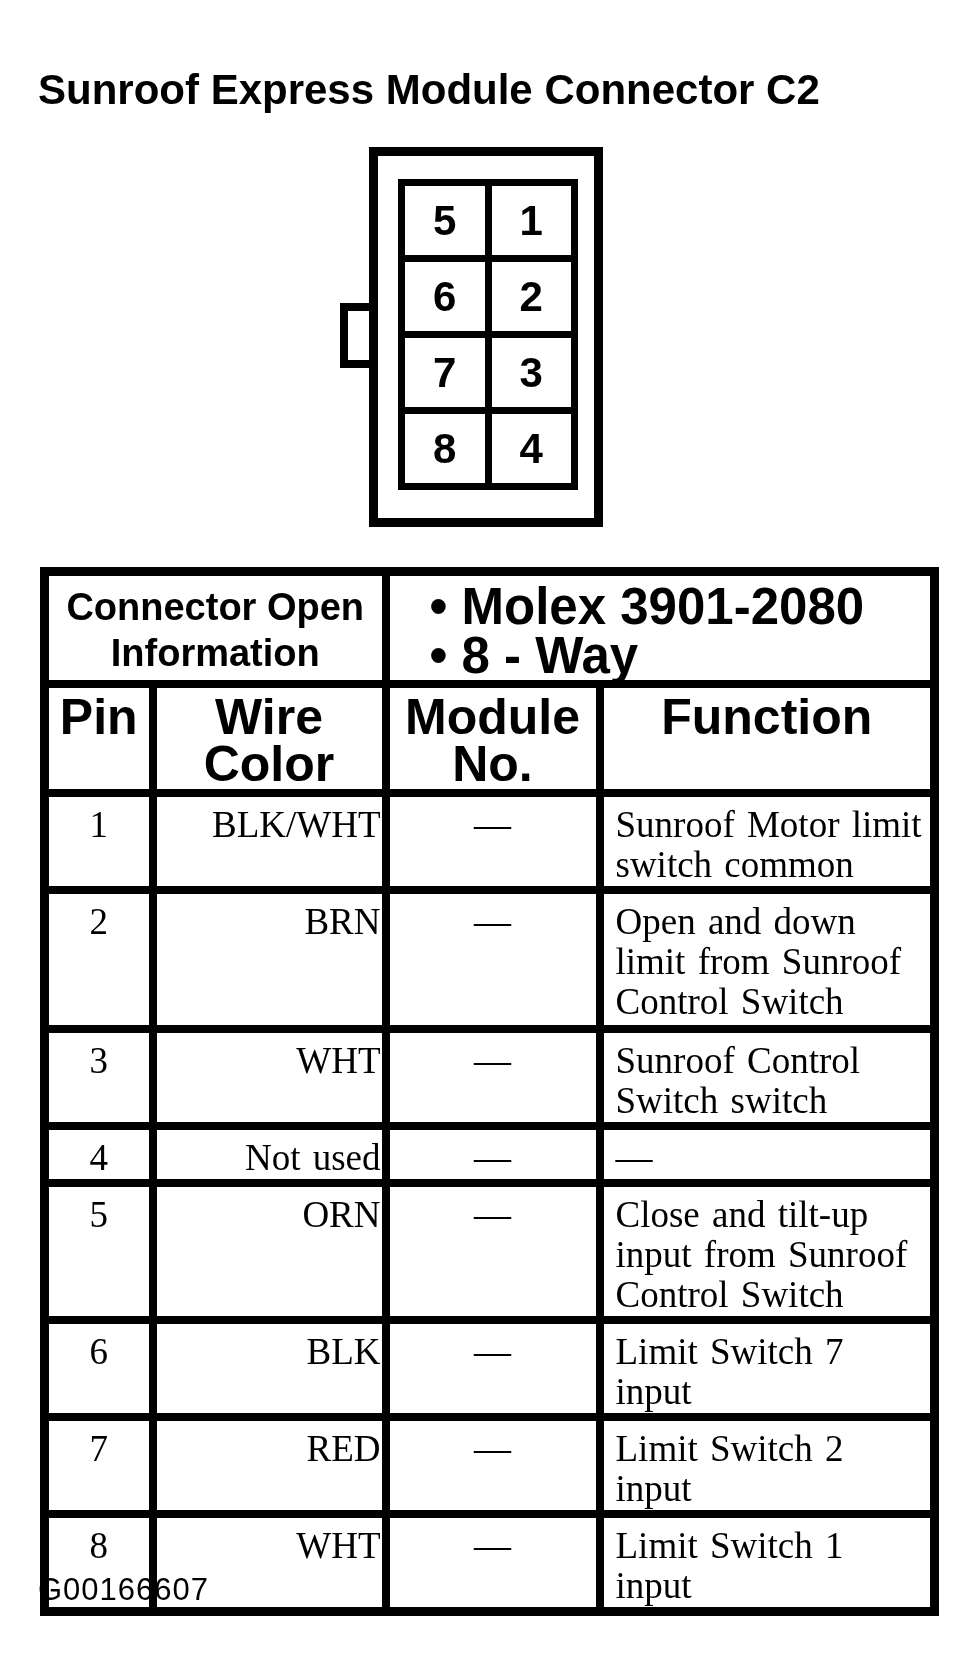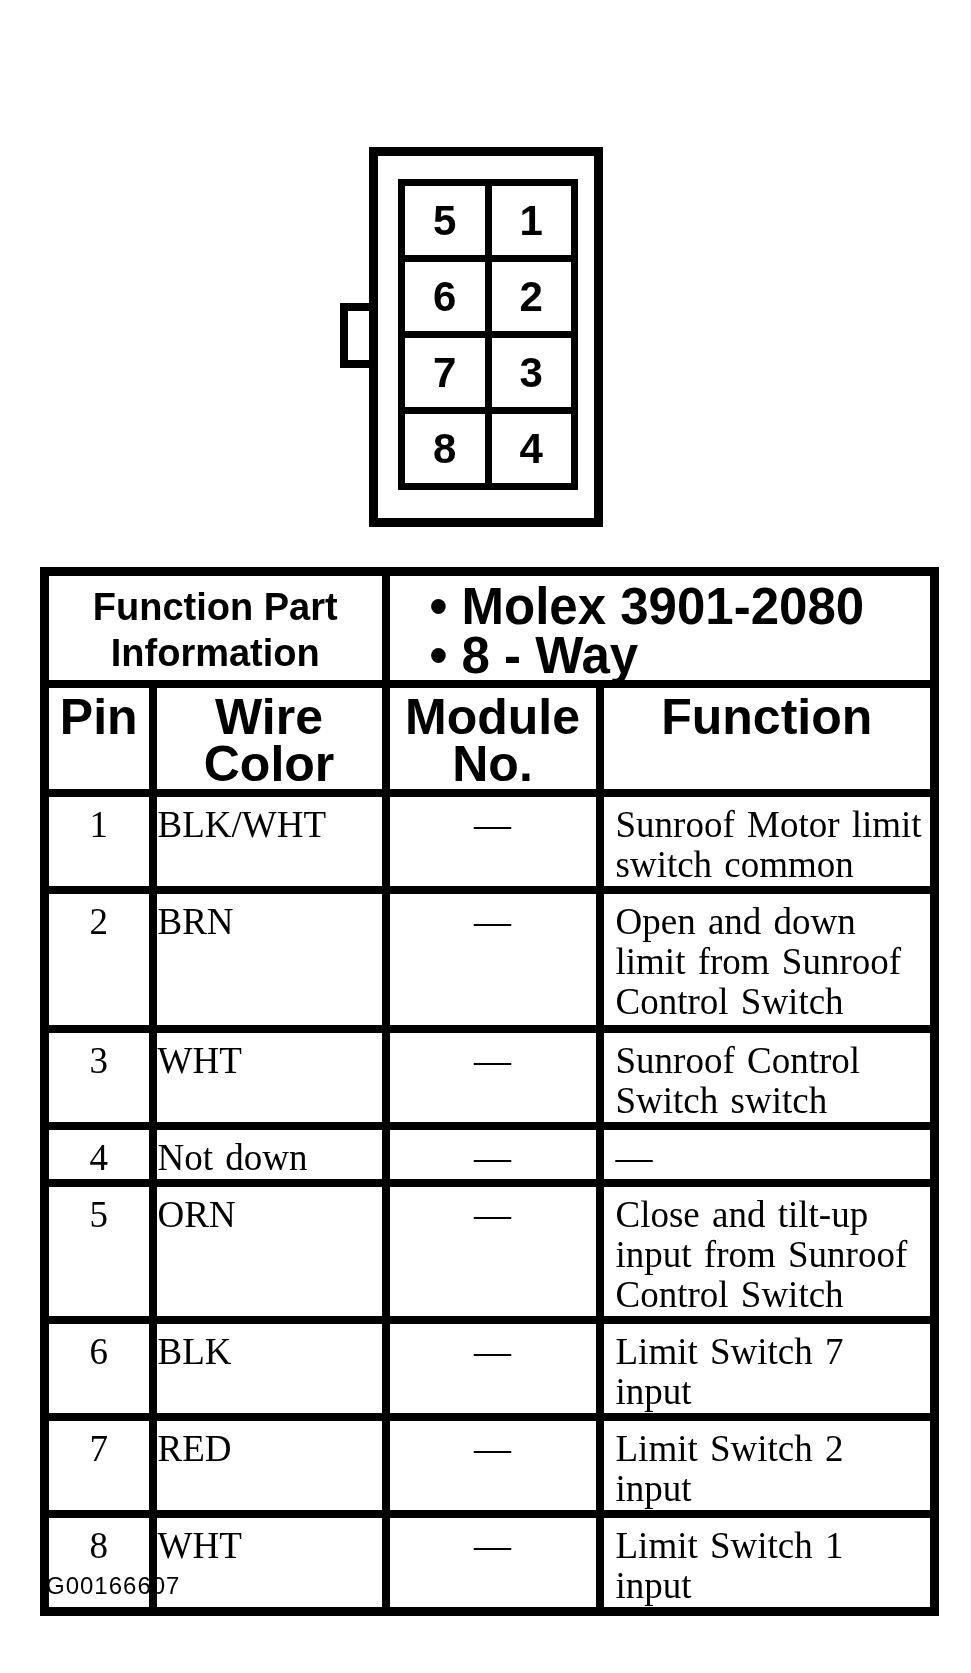--- a/index.html
+++ b/index.html
@@ -87,36 +87,37 @@
     white-space:pre-line;
   }
 
   td.c-pin, td.c-wire, td.c-circ, td.c-func {
     font-family:"Liberation Serif", serif;
     font-size:37px; line-height:40px;
     padding-top:8px;
     word-spacing:3px;
   }
   td.c-pin  { text-align:center; }
-  td.c-wire { text-align:left; }
+  td.c-wire { text-align:right; }
   td.c-circ { text-align:center; }
   td.c-func { text-align:left; padding-left:12px; padding-right:4px; white-space:pre-line; }
 
   
   .figure-id {
-    position:absolute; left:46px; top:1572px;
-    font-size:24px; font-weight:400;
+    position:absolute; left:38px; top:1572px;
+    font-size:31px; font-weight:400;
     letter-spacing:1px;
   }
 </style>
 </head>
 <body>
 
 <div class="page">
 
+  <div class="title">Sunroof Express Module Connector C2</div>
 
   <div>
     <div class="conn-tab"></div>
     <div class="conn-body"></div>
     <div class="pin-grid">
       <div class="pin-cell">5</div>
       <div class="pin-cell">1</div>
       <div class="pin-cell">6</div>
       <div class="pin-cell">2</div>
       <div class="pin-cell">7</div>
@@ -128,21 +129,21 @@
 
   <table class="pinout">
     <colgroup>
       <col style="width:108px">
       <col style="width:233px">
       <col style="width:214px">
       <col style="width:335px">
     </colgroup>
     <tbody>
         <tr class="row-parthead">
-      <td class="part-head" colspan="2">Function Part
+      <td class="part-head" colspan="2">Connector Open
 Information</td>
       <td class="part-info" colspan="2">
         <div class="part-line">• Molex 3901-2080</div>
         <div class="part-line">• 8 - Way</div>
       </td>
     </tr>
     <tr class="row-colheads">
       <td class="hdr">Pin</td>
       <td class="hdr">Wire
 Color</td>
@@ -167,21 +168,21 @@
     </tr>
     <tr class="r3">
       <td class="c-pin">3</td>
       <td class="c-wire">WHT</td>
       <td class="c-circ">—</td>
       <td class="c-func">Sunroof Control
 Switch switch</td>
     </tr>
     <tr class="r4">
       <td class="c-pin">4</td>
-      <td class="c-wire">Not down</td>
+      <td class="c-wire">Not used</td>
       <td class="c-circ">—</td>
       <td class="c-func">—</td>
     </tr>
     <tr class="r5">
       <td class="c-pin">5</td>
       <td class="c-wire">ORN</td>
       <td class="c-circ">—</td>
       <td class="c-func">Close and tilt-up
 input from Sunroof
 Control Switch</td>

